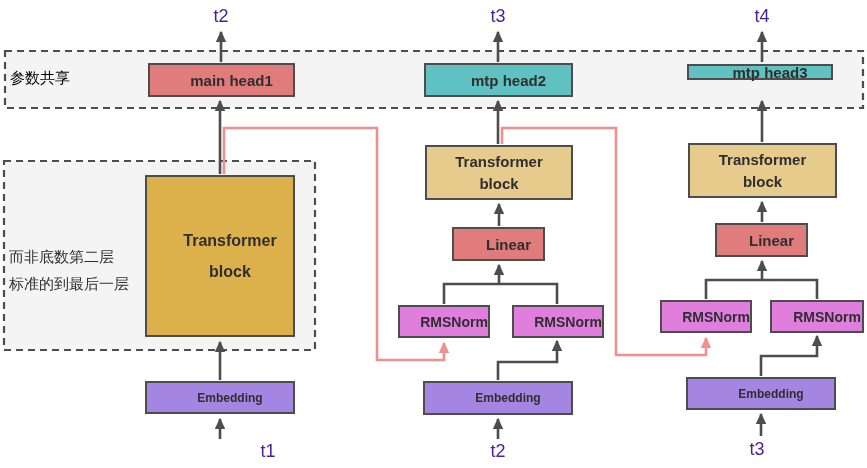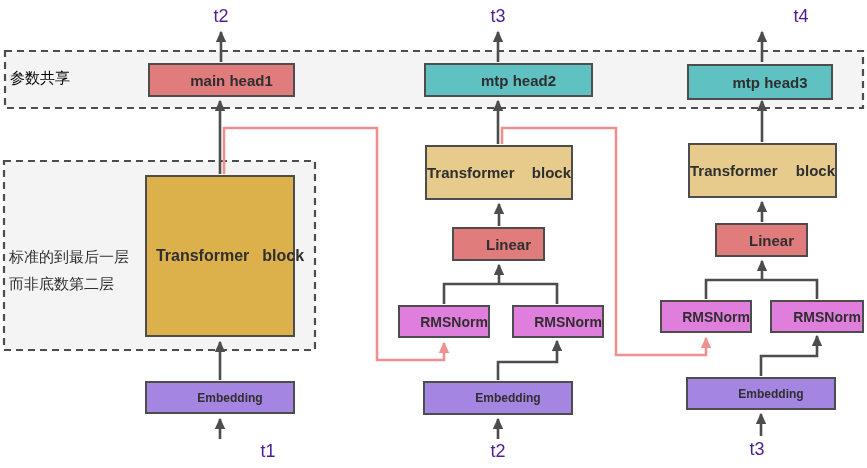--- a/index.html
+++ b/index.html
@@ -10,21 +10,21 @@
   .wires{position:absolute;left:0;top:0;z-index:1;}
   .wire-dark{stroke:var(--line_dark);stroke-width:2.6;fill:none;}
   .wire-pink{stroke:var(--line_pink);stroke-width:2.6;fill:none;}
   .dashed-rect{fill:var(--panel_bg);stroke:var(--line_dark);stroke-width:2.2;stroke-dasharray:7 5;}
   .box{
     position:absolute;z-index:2;box-sizing:border-box;
     border:2.5px solid var(--line_dark);
     display:flex;align-items:center;justify-content:center;
     font-weight:bold;color:#2f2f2f;font-size:15px;padding-left:20px;
   }
-  .box.two-line{flex-direction:row;}
+  .box.two-line{flex-direction:column;}
   .head-main{background:var(--main_head);}
   .head-mtp{background:var(--mtp_head);}
   .tf-main{background:var(--transformer_main);gap:13px;font-size:16px;}
   .tf-mtp{background:var(--transformer_mtp);justify-content:space-between;padding:6px 0;}
   .linear{background:var(--linear);}
   .rms{background:var(--rmsnorm);font-size:14px;}
   .emb{background:var(--embedding);font-size:12px;}
   .token{
     position:absolute;z-index:3;transform:translateX(-50%);
     font-size:18px;color:#4c1d95;white-space:nowrap;
@@ -80,31 +80,31 @@
     <path class="wire-dark" d="M762,222 L762,202" marker-end="url(#arrow-dark)"></path>
     <path class="wire-dark" d="M762,142 L762,101" marker-end="url(#arrow-dark)"></path>
     <path class="wire-dark" d="M762,62 L762,32" marker-end="url(#arrow-dark)"></path>
 
     <path class="wire-pink" d="M224,174 L224,128 L377,128 L377,360 L444,360 L444,343" marker-end="url(#arrow-pink)"></path>
     <path class="wire-pink" d="M502,144 L502,128 L616,128 L616,355 L706,355 L706,338" marker-end="url(#arrow-pink)"></path>
   </svg>
 
   <div class="band-label">参数共享</div>
   <div class="note">
+    <div>而非底数第二层</div>
     <div>标准的到最后一层</div>
-    <div>而非底数第二层</div>
   </div>
 
   <div class="token" style="left:221px;top:6px;">t2</div>
   <div class="token" style="left:498px;top:6px;">t3</div>
-  <div class="token" style="left:762px;top:6px;margin-left:39px;">t4</div>
+  <div class="token" style="left:762px;top:6px;">t4</div>
 
   <div class="box head-main" style="left:148px;top:63px;width:147px;height:34px;">main head1</div>
-  <div class="box head-mtp" style="left:424px;top:63px;width:169px;height:34px;">mtp head2</div>
-  <div class="box head-mtp" style="left:687px;top:64px;width:146px;height:36px;">mtp head3</div>
+  <div class="box head-mtp" style="left:424px;top:63px;width:149px;height:34px;">mtp head2</div>
+  <div class="box head-mtp" style="left:687px;top:64px;width:146px;height:16px;">mtp head3</div>
 
   <div class="box tf-main two-line" style="left:145px;top:175px;width:150px;height:162px;">
     <span>Transformer</span>
     <span>block</span>
   </div>
   <div class="box emb" style="left:145px;top:381px;width:150px;height:33px;">Embedding</div>
 
   <div class="box tf-mtp two-line" style="left:425px;top:145px;width:148px;height:55px;">
     <span>Transformer</span>
     <span>block</span>

